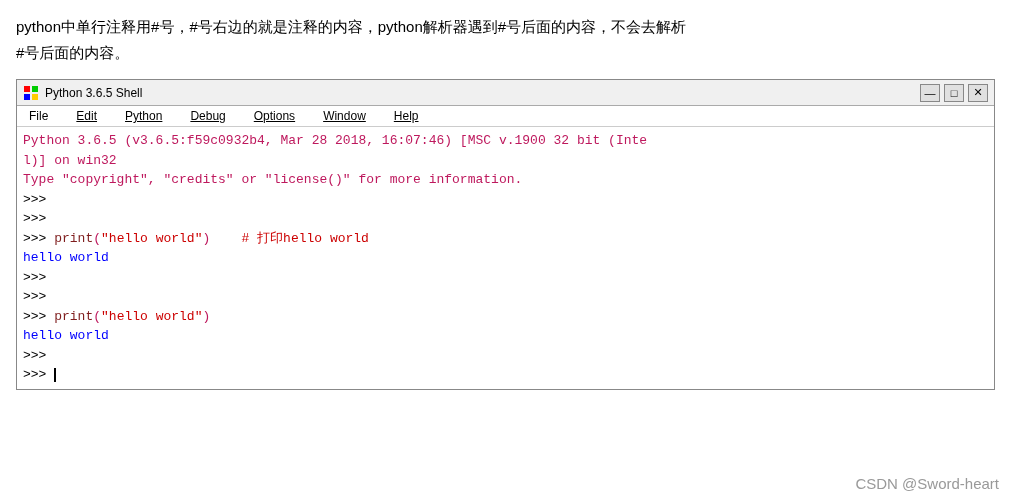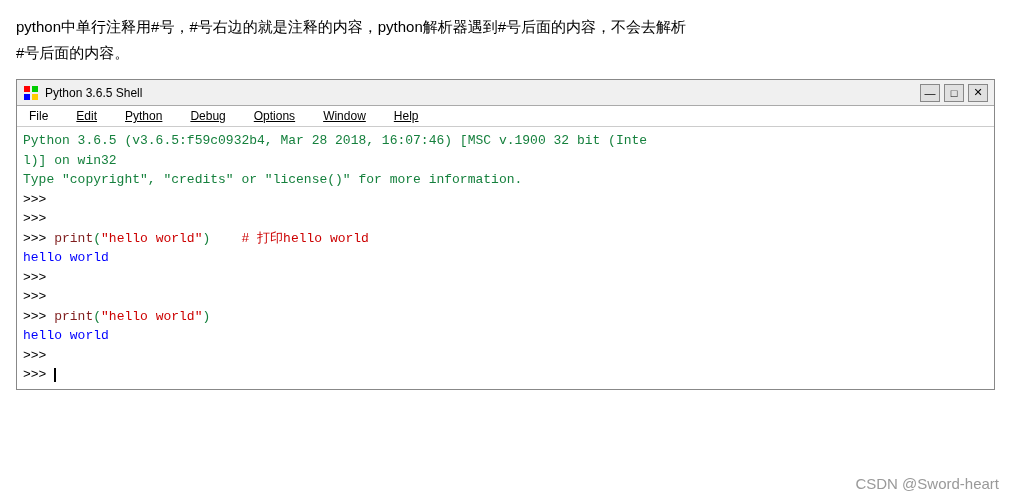--- a/index.html
+++ b/index.html
@@ -89,21 +89,21 @@
     .shell-content {
       background: #fff;
       padding: 4px 6px;
       font-family: 'Courier New', Consolas, monospace;
       font-size: 13px;
       line-height: 1.5;
       color: #000;
       min-height: 240px;
     }
     .line { display: block; white-space: pre; }
-    .color-black { color: #15803d; }
+    .color-black { color: #be185d; }
 
     .prompt { color: #000; }
     .keyword { color: #7f1d1d; }
     .string-val { color: #cc0000; }
     .comment { color: #cc0000; }
     .output { color: #0000ff; }
     .cursor {
       display: inline-block;
       width: 2px;
       height: 14px;

